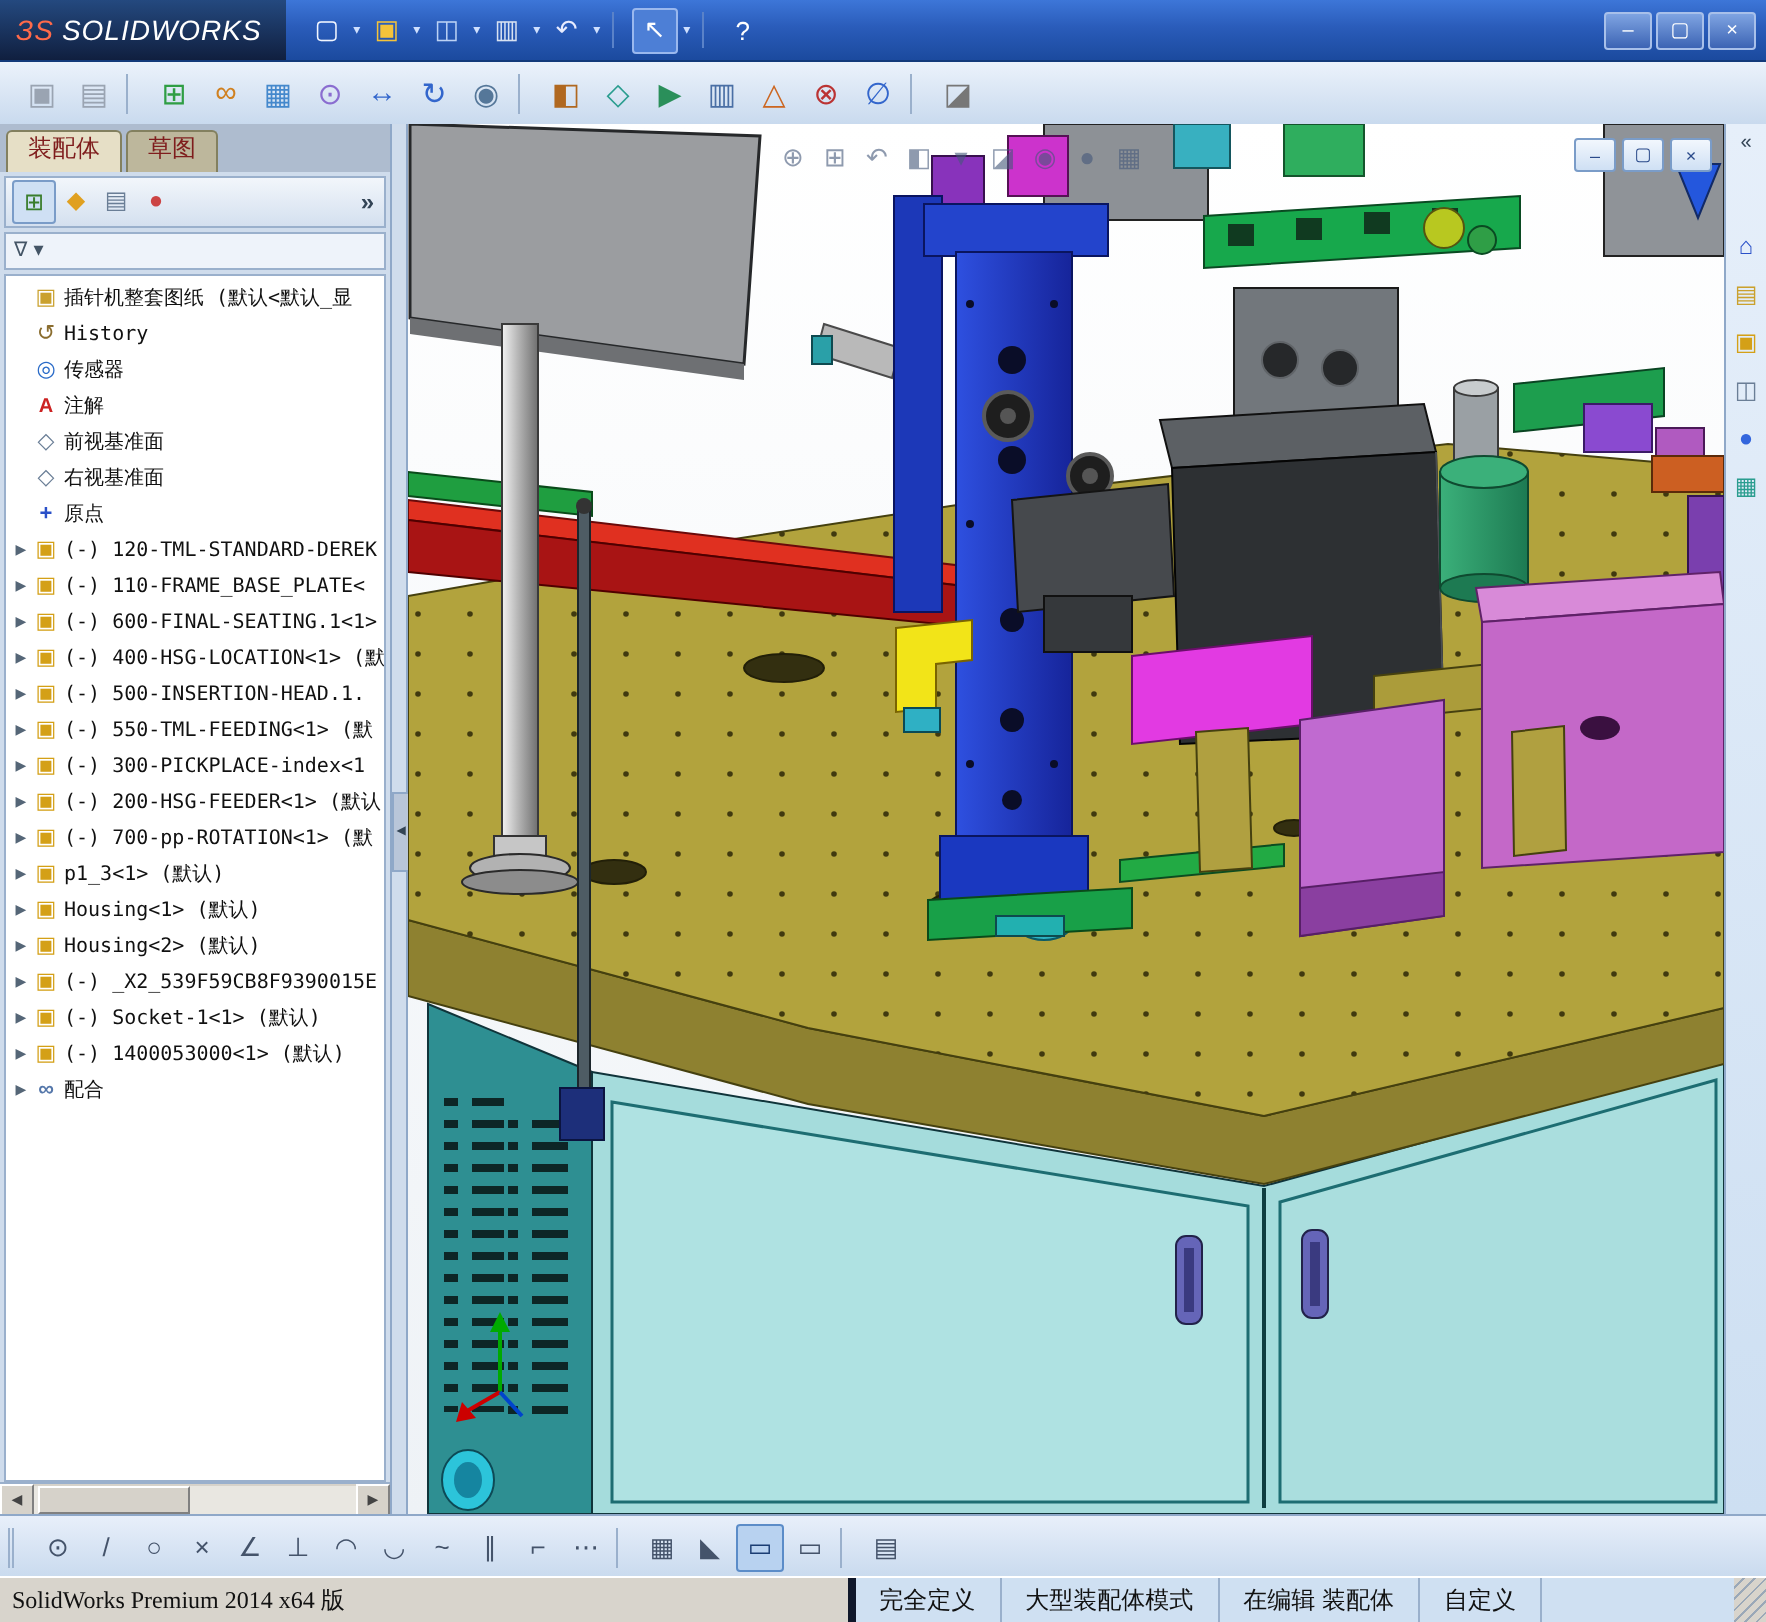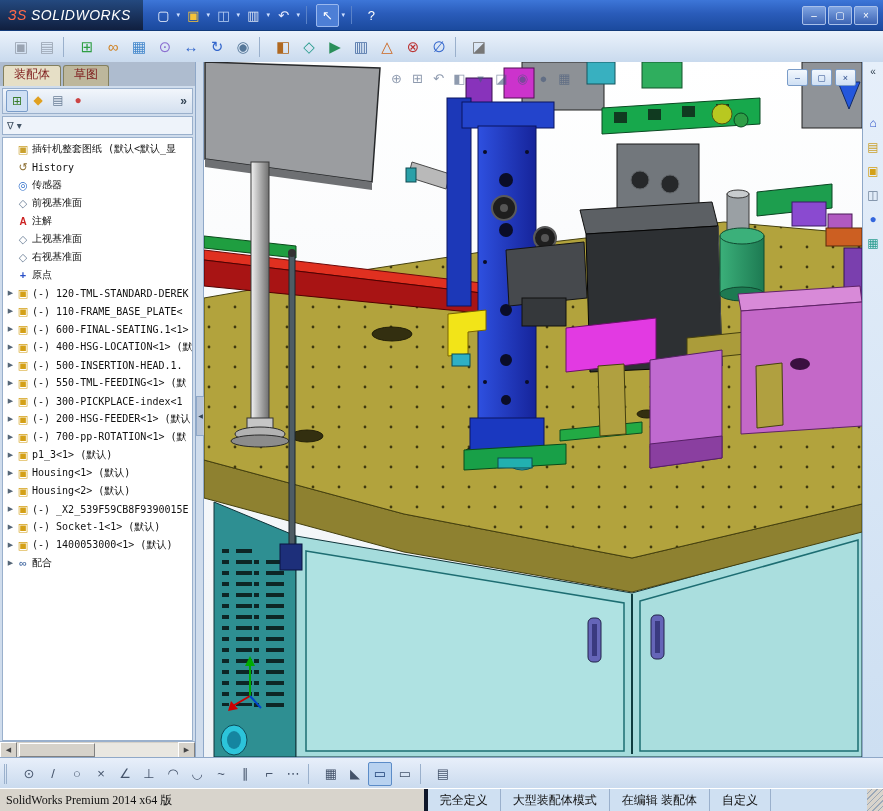--- a/index.html
+++ b/index.html
@@ -193,35 +193,30 @@
         </div>
 
         <div class="tree-item">
           <span class="twisty" data-show="n">▶</span>
           <span class="ticon ti-sens"></span>
           <span class="tlabel">传感器</span>
         </div>
 
         <div class="tree-item">
           <span class="twisty" data-show="n">▶</span>
+          <span class="ticon ti-ann"></span>
+          <span class="tlabel">注解</span>
+        </div>
+
+        <div class="tree-item">
+          <span class="twisty" data-show="n">▶</span>
           <span class="ticon ti-plane"></span>
           <span class="tlabel">前视基准面</span>
         </div>
 
-        <div class="tree-item">
-          <span class="twisty" data-show="n">▶</span>
-          <span class="ticon ti-ann"></span>
-          <span class="tlabel">注解</span>
-        </div>
-
-        <div class="tree-item">
-          <span class="twisty" data-show="n">▶</span>
-          <span class="ticon ti-plane"></span>
-          <span class="tlabel">上视基准面</span>
-        </div>
 
         <div class="tree-item">
           <span class="twisty" data-show="n">▶</span>
           <span class="ticon ti-plane"></span>
           <span class="tlabel">右视基准面</span>
         </div>
 
         <div class="tree-item">
           <span class="twisty" data-show="n">▶</span>
           <span class="ticon ti-origin"></span>

